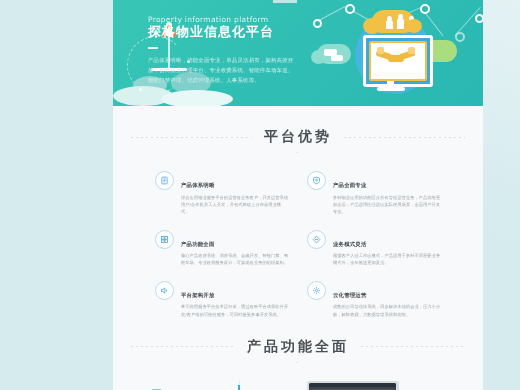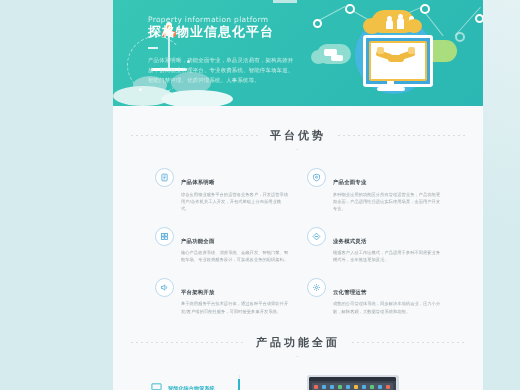--- a/index.html
+++ b/index.html
@@ -69,21 +69,21 @@
   .screen{position:absolute;left:3px;top:3px;right:3px;bottom:3px;background:#fff;border:2px solid #f2c044;border-radius:2px;}
   .hand{position:absolute;background:#f0b93f;border-radius:2px;}
   .mstand{position:absolute;left:78px;top:81px;width:7px;height:7px;background:#fff;}
   .mbase{position:absolute;left:68px;top:87px;width:28px;height:4px;background:#fff;border-radius:2px;}
 
   
   .sec{padding:0 18px;}
   .sec-head{display:flex;align-items:center;justify-content:center;margin:0;}
   .sec-head .dash{flex:1;height:1px;
     background:repeating-linear-gradient(to right,#d8dde0 0,#d8dde0 2px,transparent 2px,transparent 5px);}
-  .sec-title{font-size:11px;color:#4a5157;font-weight:700;letter-spacing:3px;padding:0 12px;white-space:nowrap;}
+  .sec-title{font-size:14px;color:#4a5157;font-weight:700;letter-spacing:3px;padding:0 12px;white-space:nowrap;}
   .sec-sub{text-align:center;font-size:5px;color:#aab2b8;letter-spacing:1px;margin-top:3px;}
 
   
   .adv{display:grid;grid-template-columns:1fr 1fr;gap:14px 18px;margin-top:16px;padding:0 24px;}
   .adv-item{display:flex;gap:7px;align-items:flex-start;}
   .adv-ico{flex:0 0 auto;width:17px;height:17px;border-radius:50%;border:1px solid #bcd9ef;
     display:flex;align-items:center;justify-content:center;background:#fff;}
   .adv-ico svg{width:9px;height:9px;display:block;}
   .adv-tx{min-width:0;padding-top:1px;}
   .adv-t{font-size:5.4px;color:#3d454b;font-weight:700;letter-spacing:.2px;line-height:1.2;}

